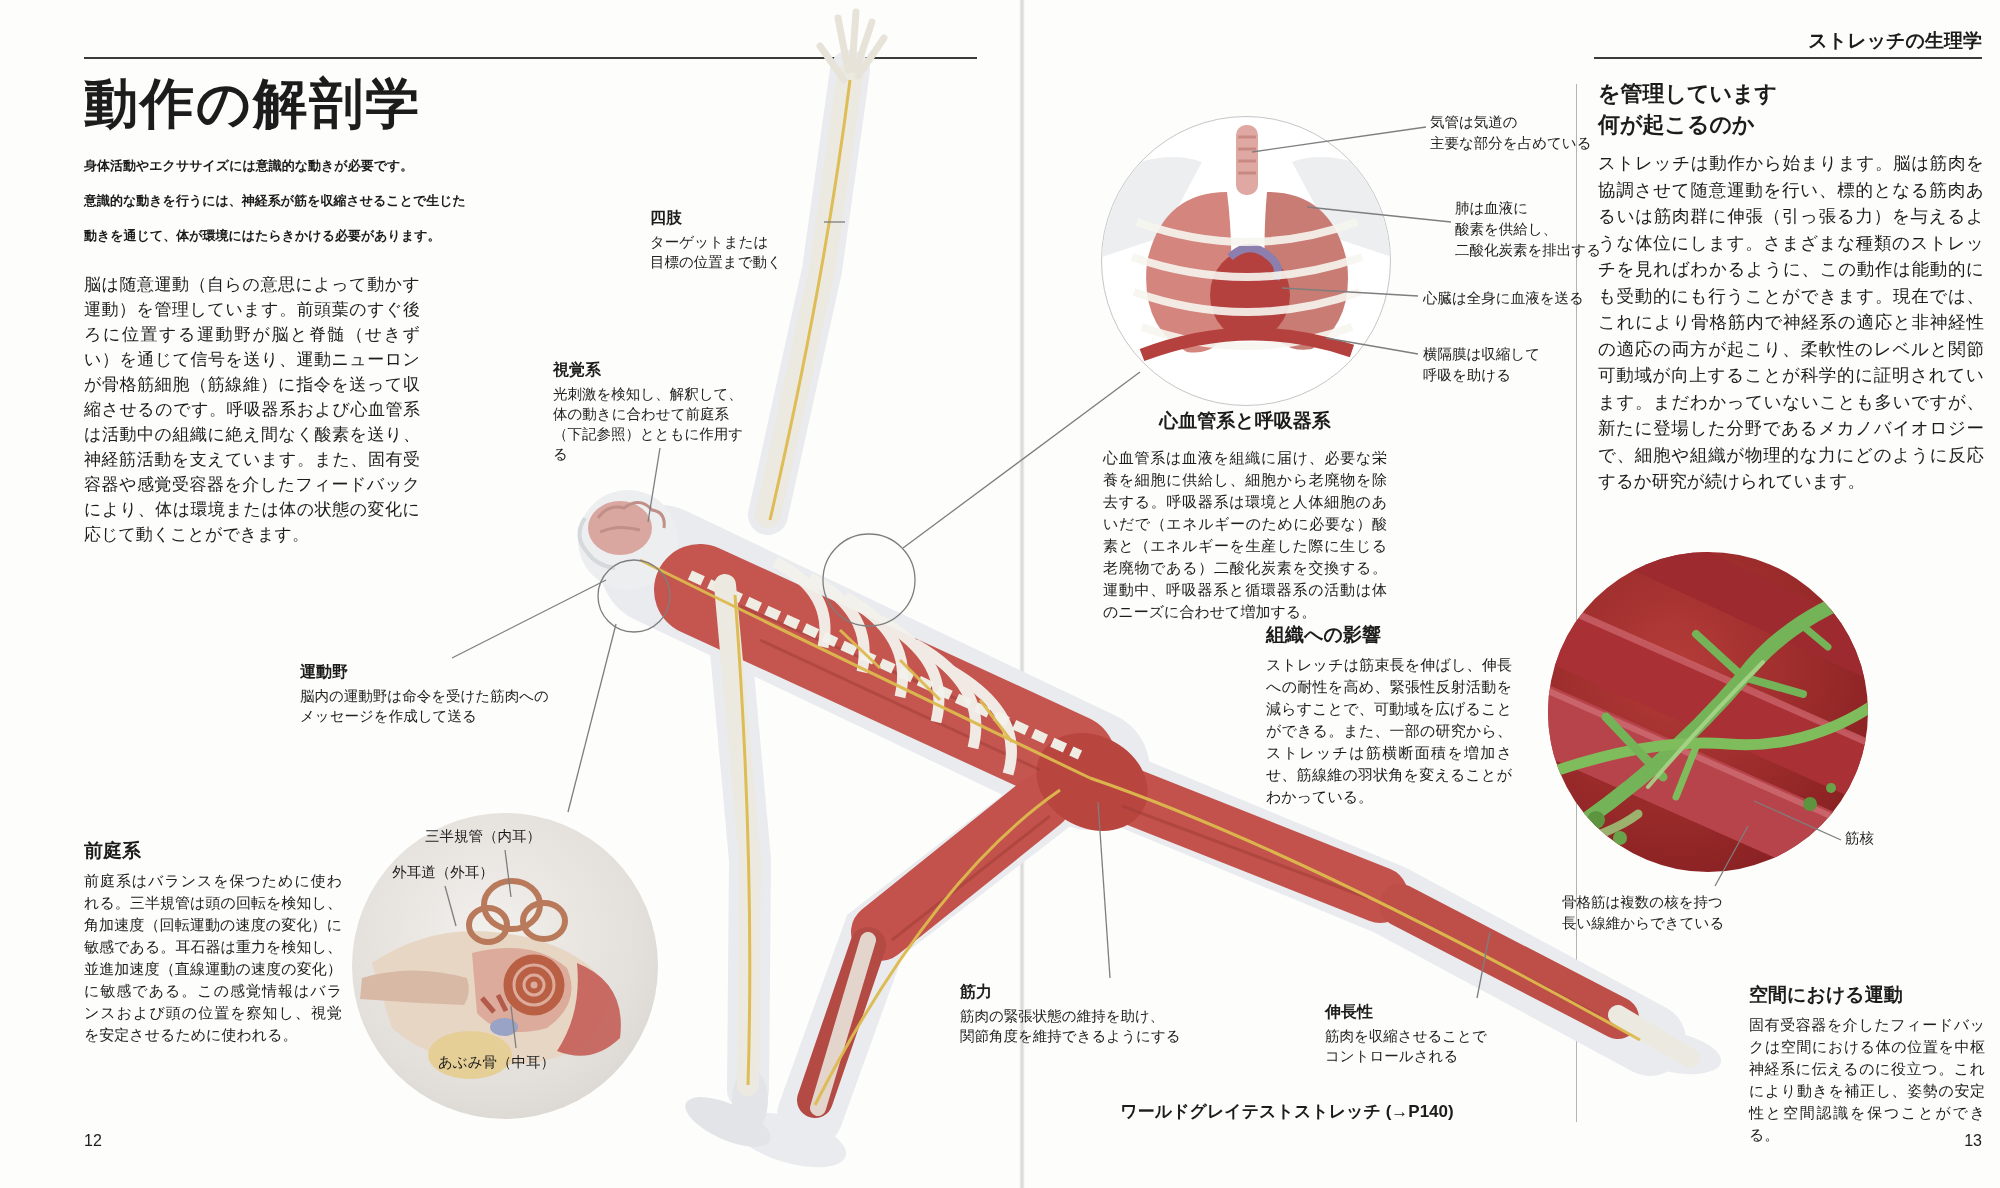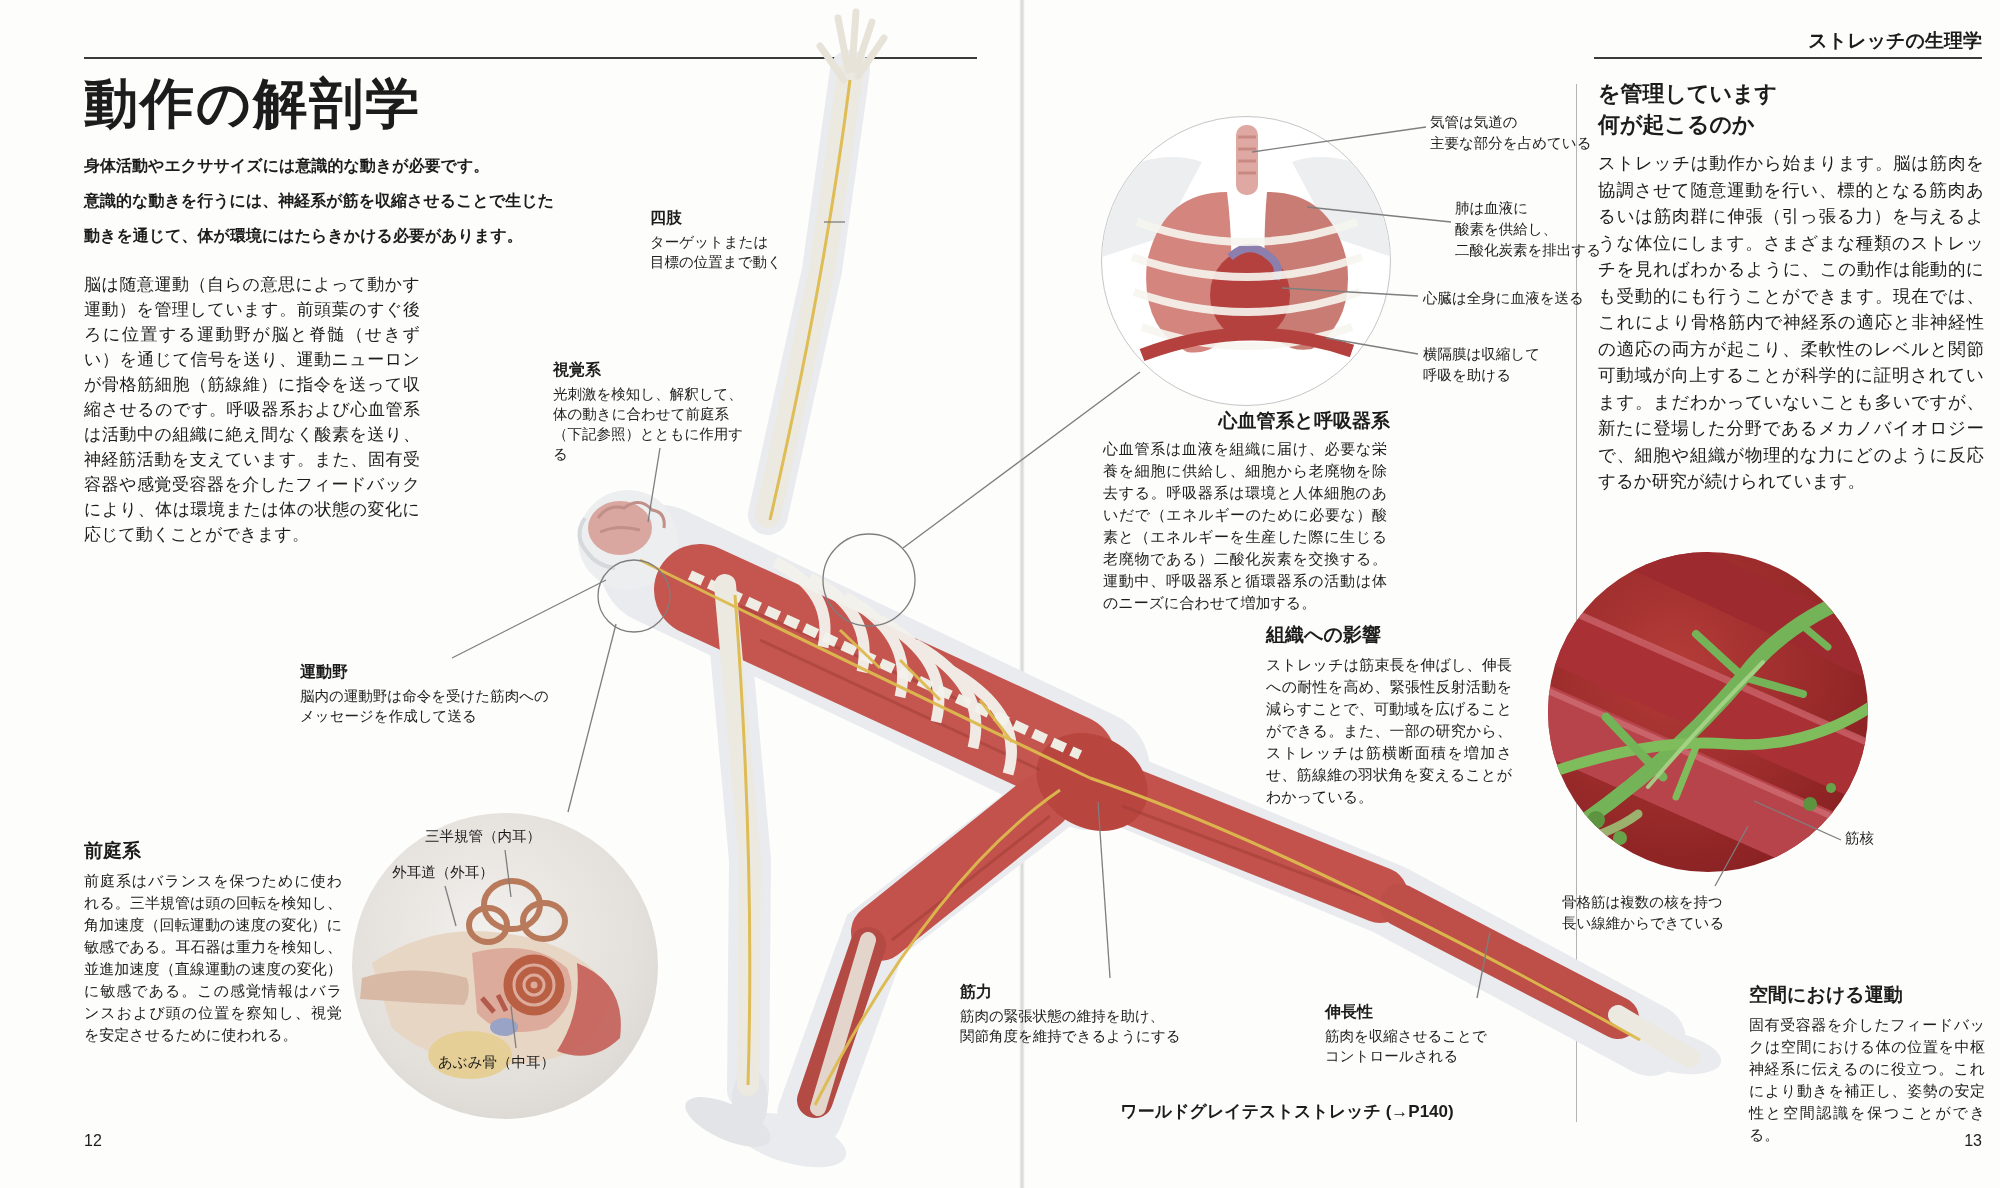--- a/index.html
+++ b/index.html
@@ -4,21 +4,21 @@
 <style>
   *{margin:0;padding:0;box-sizing:border-box}
   html,body{background:#8e8e8e}
   .spread{position:relative;width:2000px;height:1188px;background:#fdfdfc;color:#1c1c1c;
           font-family:"Liberation Sans","DejaVu Sans",sans-serif;overflow:hidden}
   .abs{position:absolute}
   .rule{background:#3b3b3b;height:2px}
   .fold{width:6px;background:linear-gradient(90deg,rgba(0,0,0,0),rgba(0,0,0,.16),rgba(0,0,0,0))}
   .divider{width:1px;background:#b4b4b4}
   .title{font-size:54px;font-weight:900;letter-spacing:2px}
-  .intro-line{font-size:16px;font-weight:700;line-height:35px}
+  .intro-line{font-size:13px;font-weight:700;line-height:35px}
   .body-text{font-size:17px;line-height:25px;text-align:justify}
   .small-body{font-size:15px;line-height:22px;text-align:justify}
   .sec-head{font-size:19px;font-weight:700}
   .co{}
   .co-t{font-size:16px;font-weight:700;margin-bottom:3px}
   .co-b{font-size:14.5px;line-height:20px;white-space:pre-line;color:#222}
   .lbl{font-size:14.5px;line-height:21px;white-space:pre-line}
   .hdr{font-size:19px;font-weight:700}
   .rt-head{font-size:22px;font-weight:700;line-height:31px}
   .caption{font-size:17px;font-weight:700}
@@ -251,21 +251,21 @@
   <div class="abs lbl" style="left:1430px;top:112px">気管は気道の
 主要な部分を占めている</div>
   <div class="abs lbl" style="left:1455px;top:198px">肺は血液に
 酸素を供給し、
 二酸化炭素を排出する</div>
   <div class="abs lbl" style="left:1423px;top:288px">心臓は全身に血液を送る</div>
   <div class="abs lbl" style="left:1423px;top:344px">横隔膜は収縮して
 呼吸を助ける</div>
 
   <div class="abs" style="left:1100px;top:408px;width:290px">
-    <div class="sec-head" style="text-align:right;margin-bottom:4px">心血管系と呼吸器系</div>
+    <div class="sec-head" style="text-align:center;margin-bottom:13px">心血管系と呼吸器系</div>
     <div class="small-body" style="width:284px;margin:0 auto">心血管系は血液を組織に届け、必要な栄養を細胞に供給し、細胞から老廃物を除去する。呼吸器系は環境と人体細胞のあいだで（エネルギーのために必要な）酸素と（エネルギーを生産した際に生じる老廃物である）二酸化炭素を交換する。運動中、呼吸器系と循環器系の活動は体のニーズに合わせて増加する。</div>
   </div>
 
   <div class="abs" style="left:1266px;top:622px;width:246px">
     <div class="sec-head" style="margin-bottom:6px">組織への影響</div>
     <div class="small-body">ストレッチは筋束長を伸ばし、伸長への耐性を高め、緊張性反射活動を減らすことで、可動域を広げることができる。また、一部の研究から、ストレッチは筋横断面積を増加させ、筋線維の羽状角を変えることがわかっている。</div>
   </div>
 
   <div class="abs lbl" style="left:1845px;top:828px">筋核</div>
   <div class="abs lbl" style="left:1562px;top:892px;width:300px;text-align:left">骨格筋は複数の核を持つ

